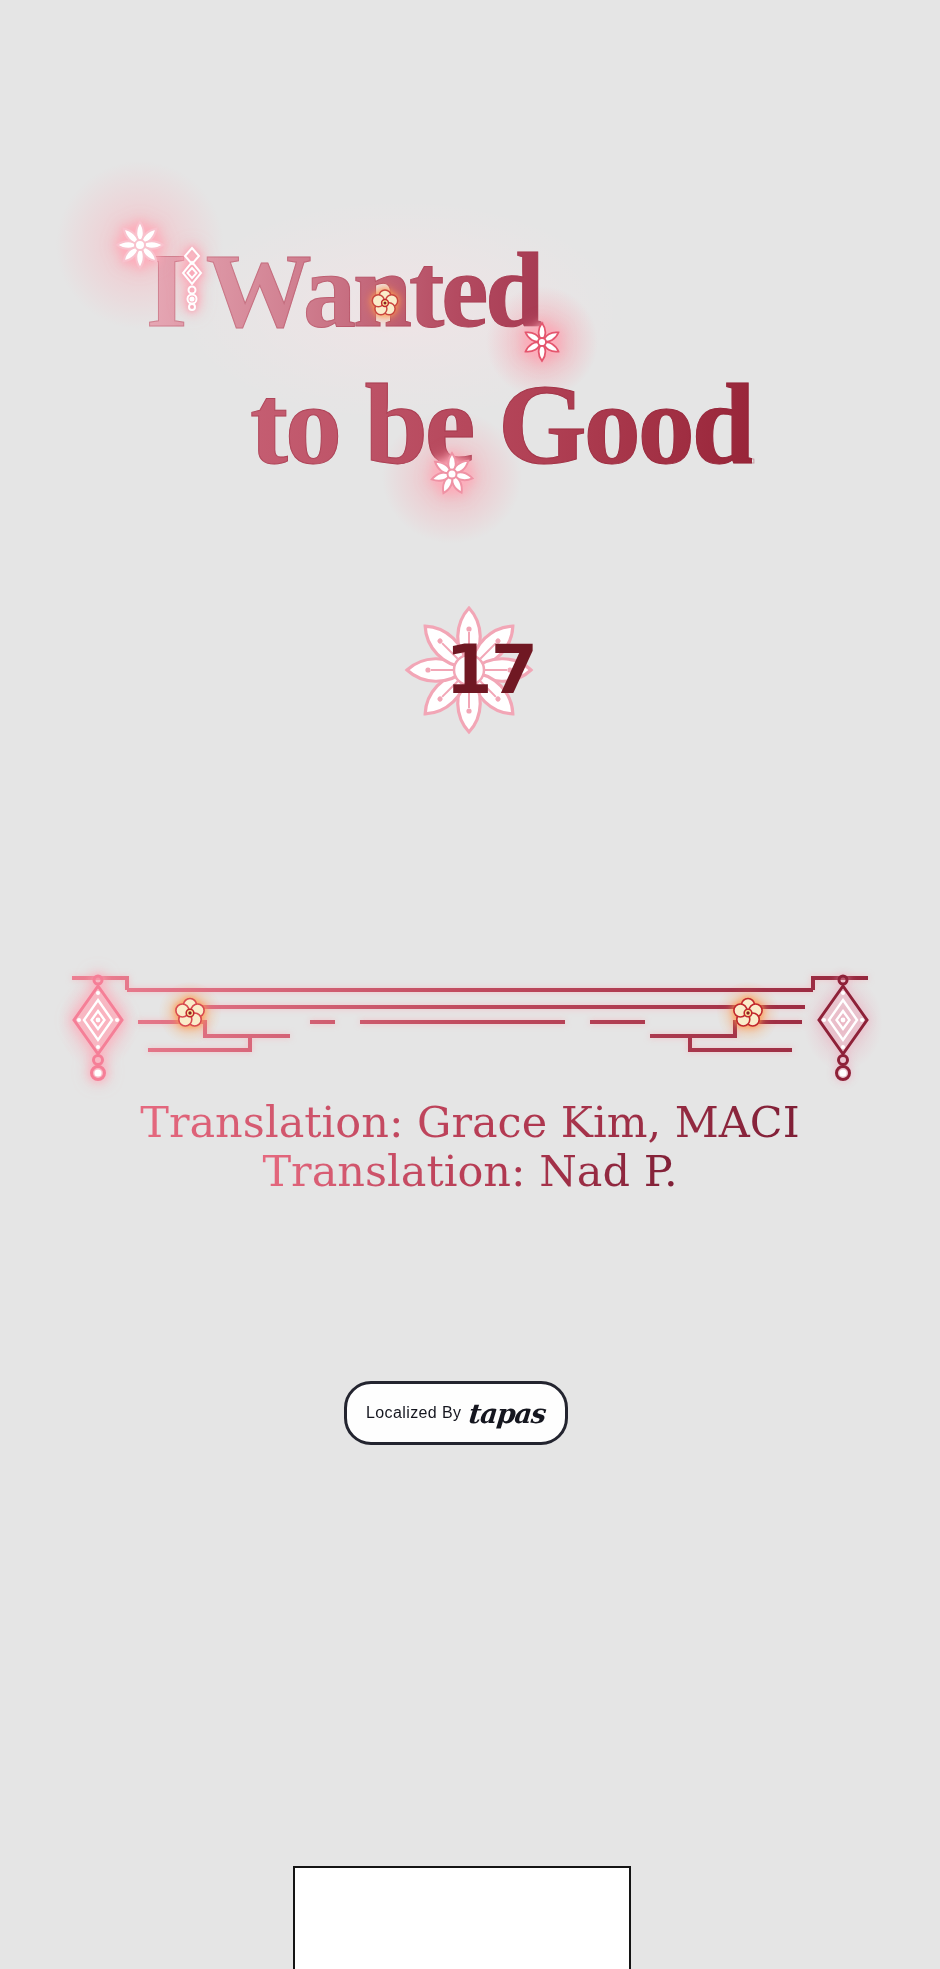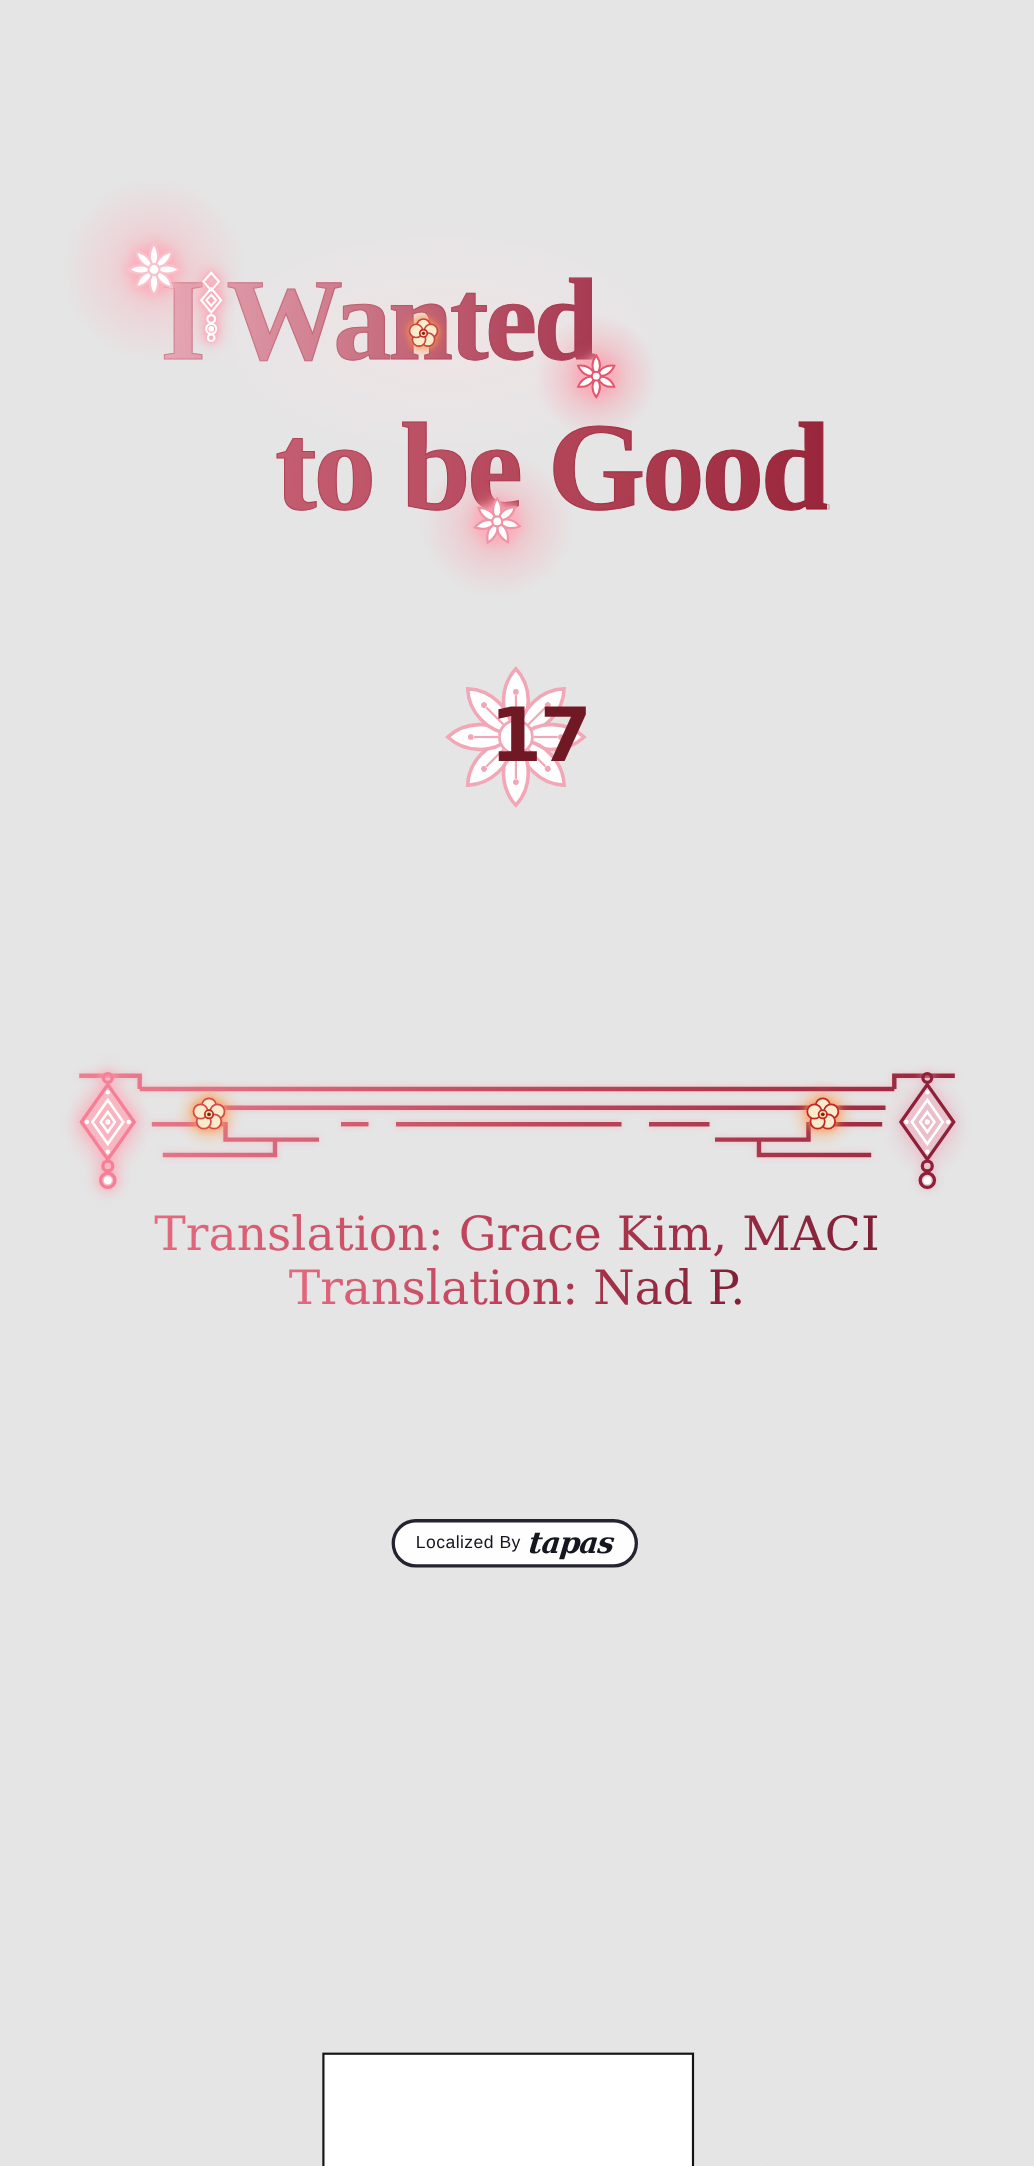--- a/index.html
+++ b/index.html
@@ -31,21 +31,21 @@
     font-family:"DejaVu Serif","Liberation Serif",serif;font-style:italic;font-size:36px;
     background-image:linear-gradient(90deg,#e4687e 0%,#b03a52 55%,#8e2440 100%);
     -webkit-background-clip:text;background-clip:text;color:transparent;}
   .staff-block{position:absolute;left:0;top:1098px;width:940px;text-align:center;}
   .staff-line{display:inline-block;white-space:nowrap;line-height:49px;
     font-family:"DejaVu Serif","Liberation Serif",serif;font-size:43px;
     background-image:linear-gradient(90deg,#e5697f 0%,#b43a52 55%,#7f1f36 100%);
     -webkit-background-clip:text;background-clip:text;color:transparent;}
 
   
-  .badge{position:absolute;left:356px;top:1381px;width:224px;height:44px;
+  .badge{position:absolute;left:344px;top:1381px;width:224px;height:64px;
     border:3px solid #23242f;border-radius:27px;background:#fefefe;box-sizing:border-box;
     display:flex;align-items:center;justify-content:center;gap:8px;}
   .badge .prefix{font-family:"Liberation Sans",sans-serif;font-size:16px;color:#15161f;letter-spacing:.4px;}
   .badge .logo{font-family:"DejaVu Serif",serif;font-style:italic;font-weight:bold;
     font-size:27px;color:#15161f;letter-spacing:-1px;transform:skewX(-6deg);}
 
   
   .speech-panel{position:absolute;left:293px;top:1866px;width:338px;height:170px;
     border:2px solid #141414;background:#ffffff;box-sizing:border-box;}
 

